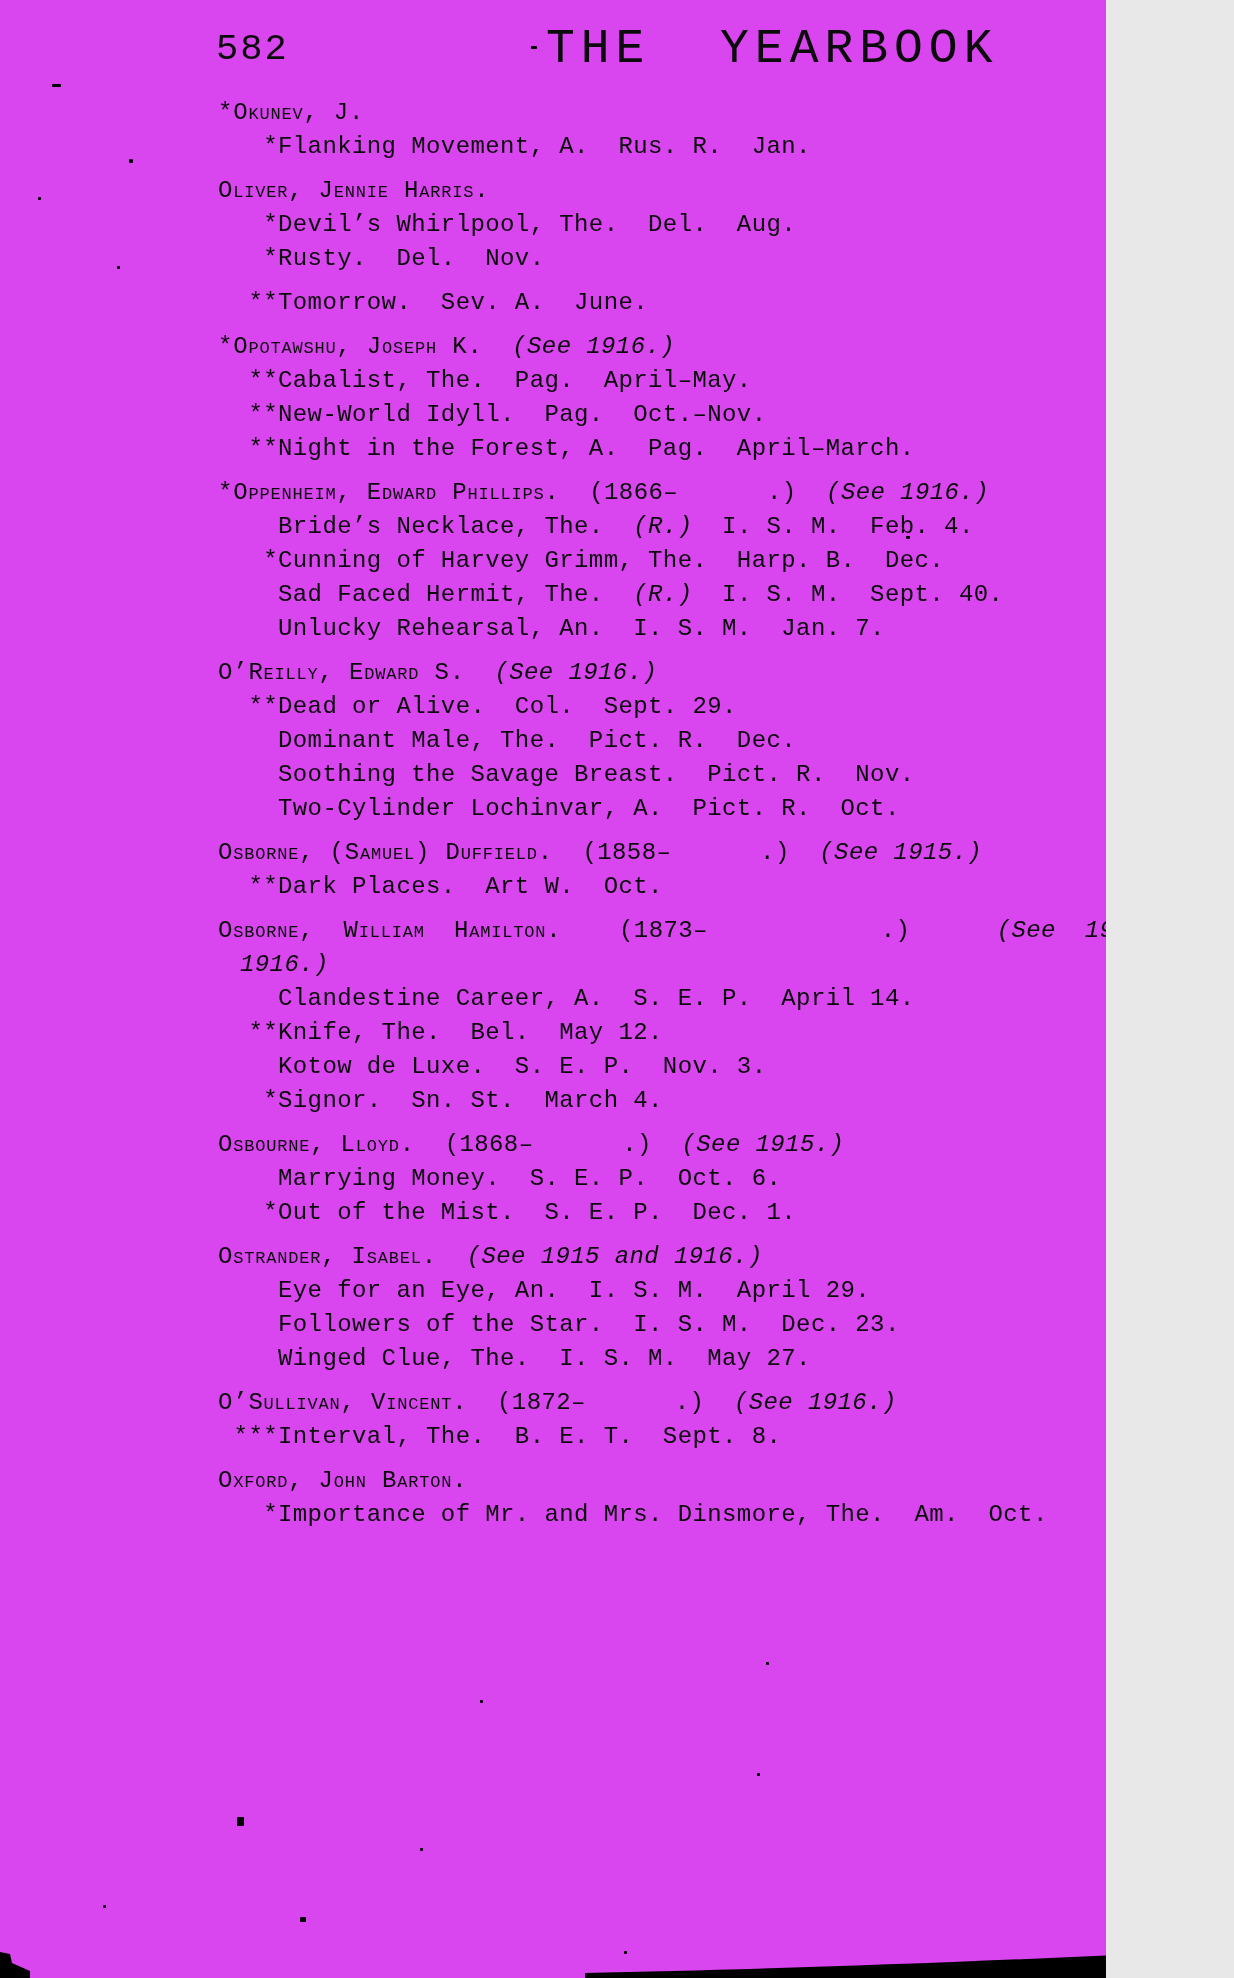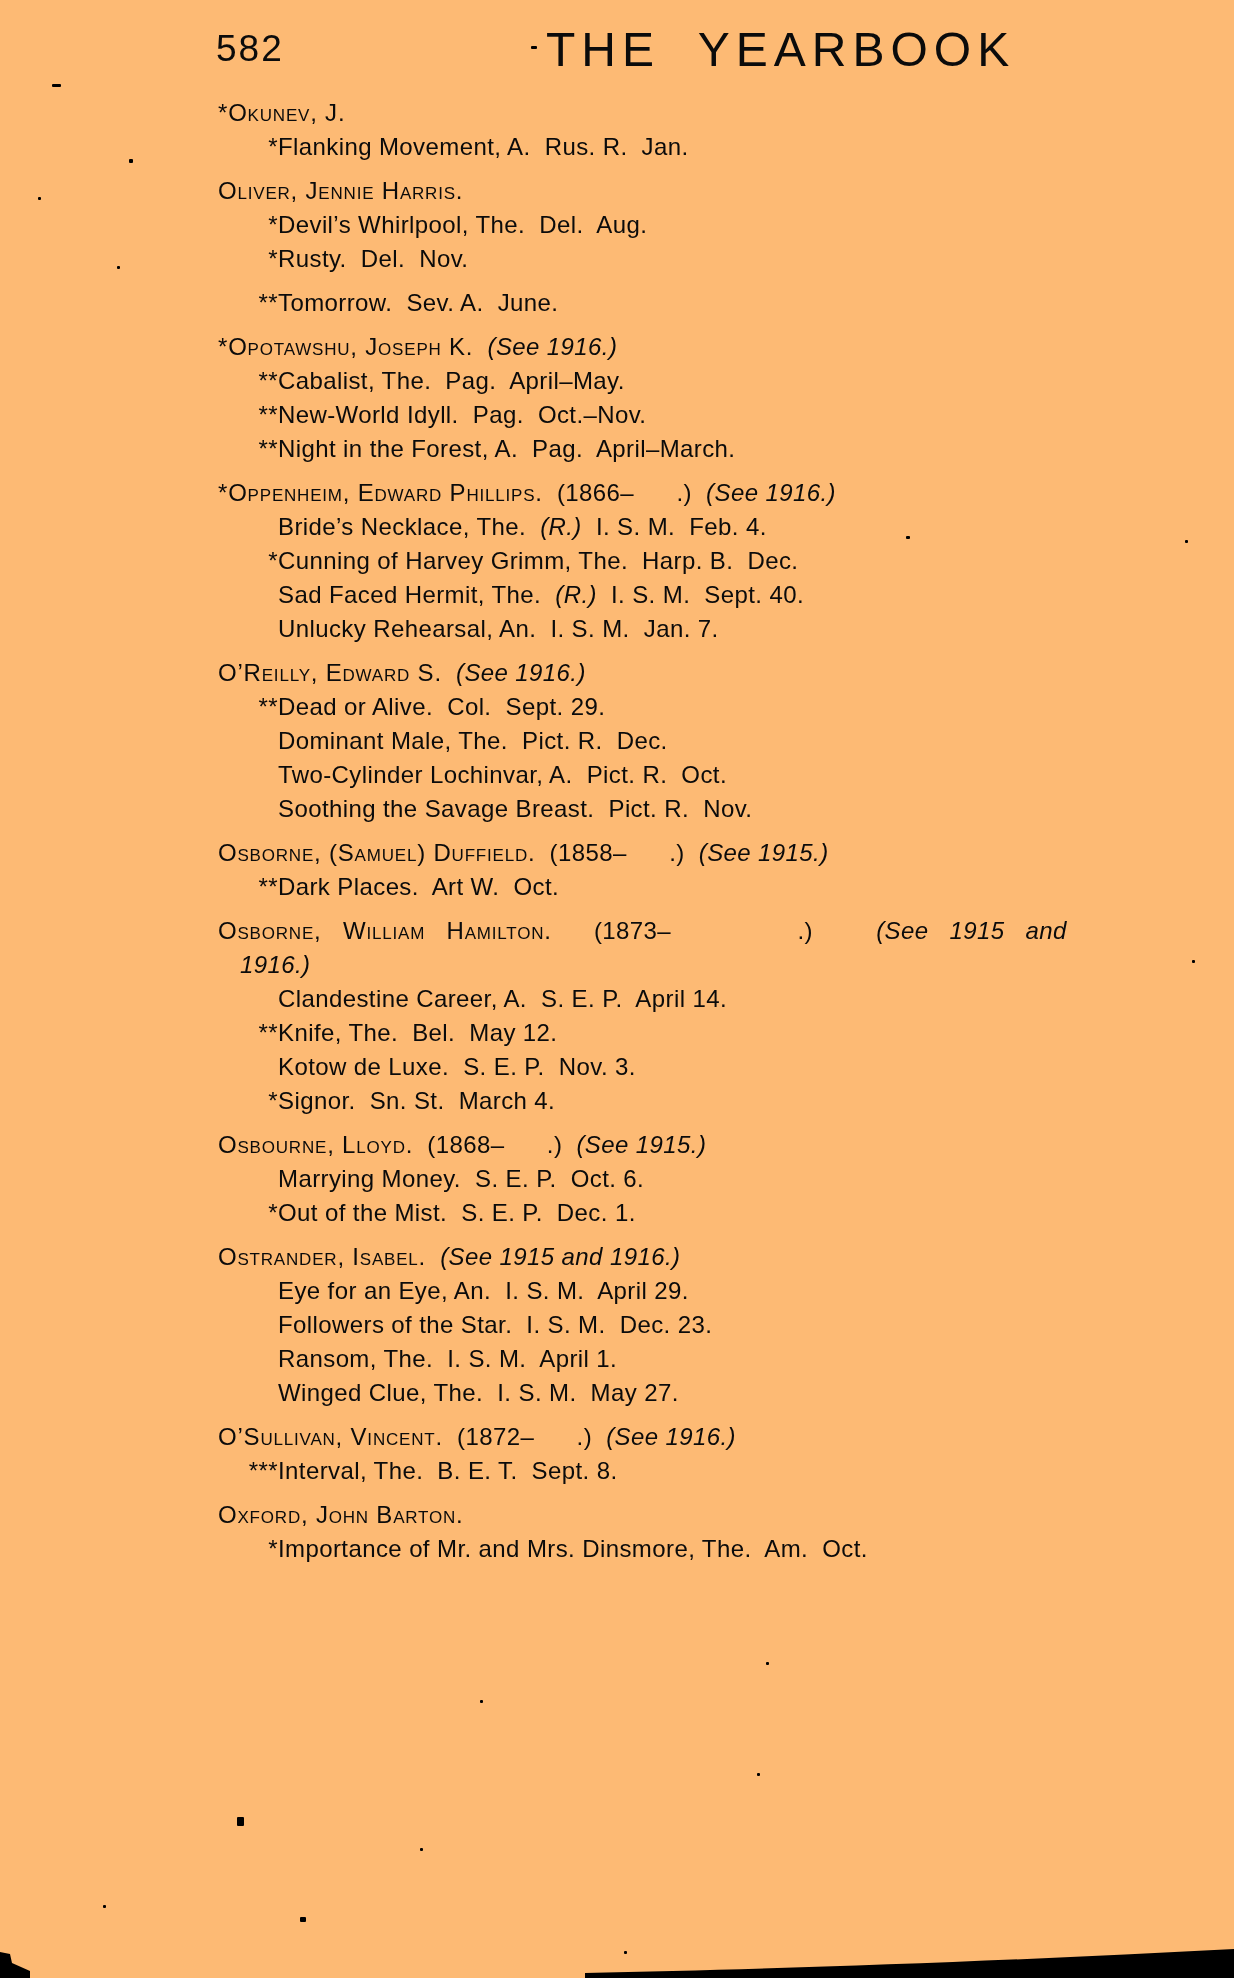--- a/index.html
+++ b/index.html
@@ -1,21 +1,21 @@
 <!DOCTYPE html>
 <html><head>
 <meta charset="utf-8">
 <style>
   html,body{margin:0;padding:0;background:#e8e8e8;}
   .page{
     position:relative;
-    width:1234px;height:1978px;
-    background:#fdba74;
+    width:1106px;height:1978px;
+    background:#d946ef;
     color:#0b0b0b;
-    font-family:Liberation Sans, sans-serif;
+    font-family:Liberation Mono, monospace;
     overflow:hidden;
   }
   .pagenum{
     position:absolute;left:216px;top:28px;
     font-size:37px;letter-spacing:2px;
   }
   .booktitle{
     position:absolute;left:546px;top:22px;
     font-size:48px;letter-spacing:6px;
     white-space:pre;
@@ -68,22 +68,22 @@
         <div class="line author"><span class="sc">*Oppenheim, Edward Phillips.</span><span>  (1866–      .)  </span><span class="it">(See 1916.)</span></div>
         <div class="line work"><span class="ast"></span><span>Bride’s Necklace, The.  </span><span class="it">(R.)</span><span>  I. S. M.  Feb. 4.</span></div>
         <div class="line work"><span class="ast">*</span><span>Cunning of Harvey Grimm, The.  Harp. B.  Dec.</span></div>
         <div class="line work"><span class="ast"></span><span>Sad Faced Hermit, The.  </span><span class="it">(R.)</span><span>  I. S. M.  Sept. 40.</span></div>
         <div class="line work"><span class="ast"></span><span>Unlucky Rehearsal, An.  I. S. M.  Jan. 7.</span></div>
       </div>
       <div class="entry">
         <div class="line author"><span class="sc">O’Reilly, Edward S.</span><span>  </span><span class="it">(See 1916.)</span></div>
         <div class="line work"><span class="ast">**</span><span>Dead or Alive.  Col.  Sept. 29.</span></div>
         <div class="line work"><span class="ast"></span><span>Dominant Male, The.  Pict. R.  Dec.</span></div>
+        <div class="line work"><span class="ast"></span><span>Soothing the Savage Breast.  Pict. R.  Nov.</span></div>
         <div class="line work"><span class="ast"></span><span>Two-Cylinder Lochinvar, A.  Pict. R.  Oct.</span></div>
-        <div class="line work"><span class="ast"></span><span>Soothing the Savage Breast.  Pict. R.  Nov.</span></div>
       </div>
       <div class="entry">
         <div class="line author"><span class="sc">Osborne, (Samuel) Duffield.</span><span>  (1858–      .)  </span><span class="it">(See 1915.)</span></div>
         <div class="line work"><span class="ast">**</span><span>Dark Places.  Art W.  Oct.</span></div>
       </div>
       <div class="entry">
         <div class="line author wide"><span class="sc">Osborne, William Hamilton.</span><span>  (1873–      .)   </span><span class="it">(See 1915 and</span></div>
         <div class="line cont"><span class="it">1916.)</span></div>
         <div class="line work"><span class="ast"></span><span>Clandestine Career, A.  S. E. P.  April 14.</span></div>
         <div class="line work"><span class="ast">**</span><span>Knife, The.  Bel.  May 12.</span></div>
@@ -92,21 +92,20 @@
       </div>
       <div class="entry">
         <div class="line author"><span class="sc">Osbourne, Lloyd.</span><span>  (1868–      .)  </span><span class="it">(See 1915.)</span></div>
         <div class="line work"><span class="ast"></span><span>Marrying Money.  S. E. P.  Oct. 6.</span></div>
         <div class="line work"><span class="ast">*</span><span>Out of the Mist.  S. E. P.  Dec. 1.</span></div>
       </div>
       <div class="entry">
         <div class="line author"><span class="sc">Ostrander, Isabel.</span><span>  </span><span class="it">(See 1915 and 1916.)</span></div>
         <div class="line work"><span class="ast"></span><span>Eye for an Eye, An.  I. S. M.  April 29.</span></div>
         <div class="line work"><span class="ast"></span><span>Followers of the Star.  I. S. M.  Dec. 23.</span></div>
-        <div class="line work"><span class="ast"></span><span>Ransom, The.  I. S. M.  April 1.</span></div>
         <div class="line work"><span class="ast"></span><span>Winged Clue, The.  I. S. M.  May 27.</span></div>
       </div>
       <div class="entry">
         <div class="line author"><span class="sc">O’Sullivan, Vincent.</span><span>  (1872–      .)  </span><span class="it">(See 1916.)</span></div>
         <div class="line work"><span class="ast">***</span><span>Interval, The.  B. E. T.  Sept. 8.</span></div>
       </div>
       <div class="entry">
         <div class="line author"><span class="sc">Oxford, John Barton.</span></div>
         <div class="line work"><span class="ast">*</span><span>Importance of Mr. and Mrs. Dinsmore, The.  Am.  Oct.</span></div>
       </div>

